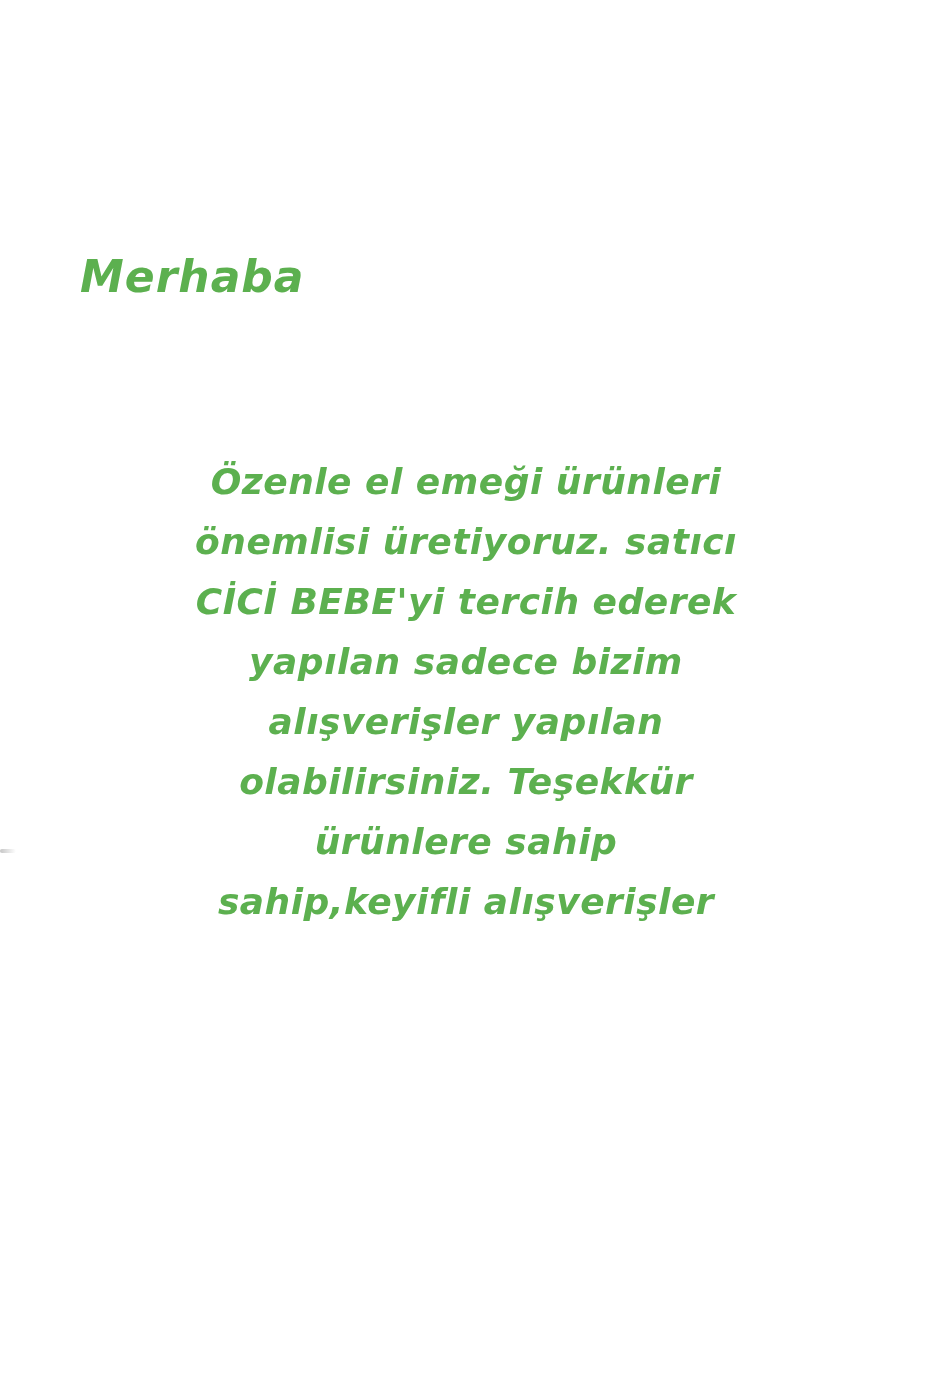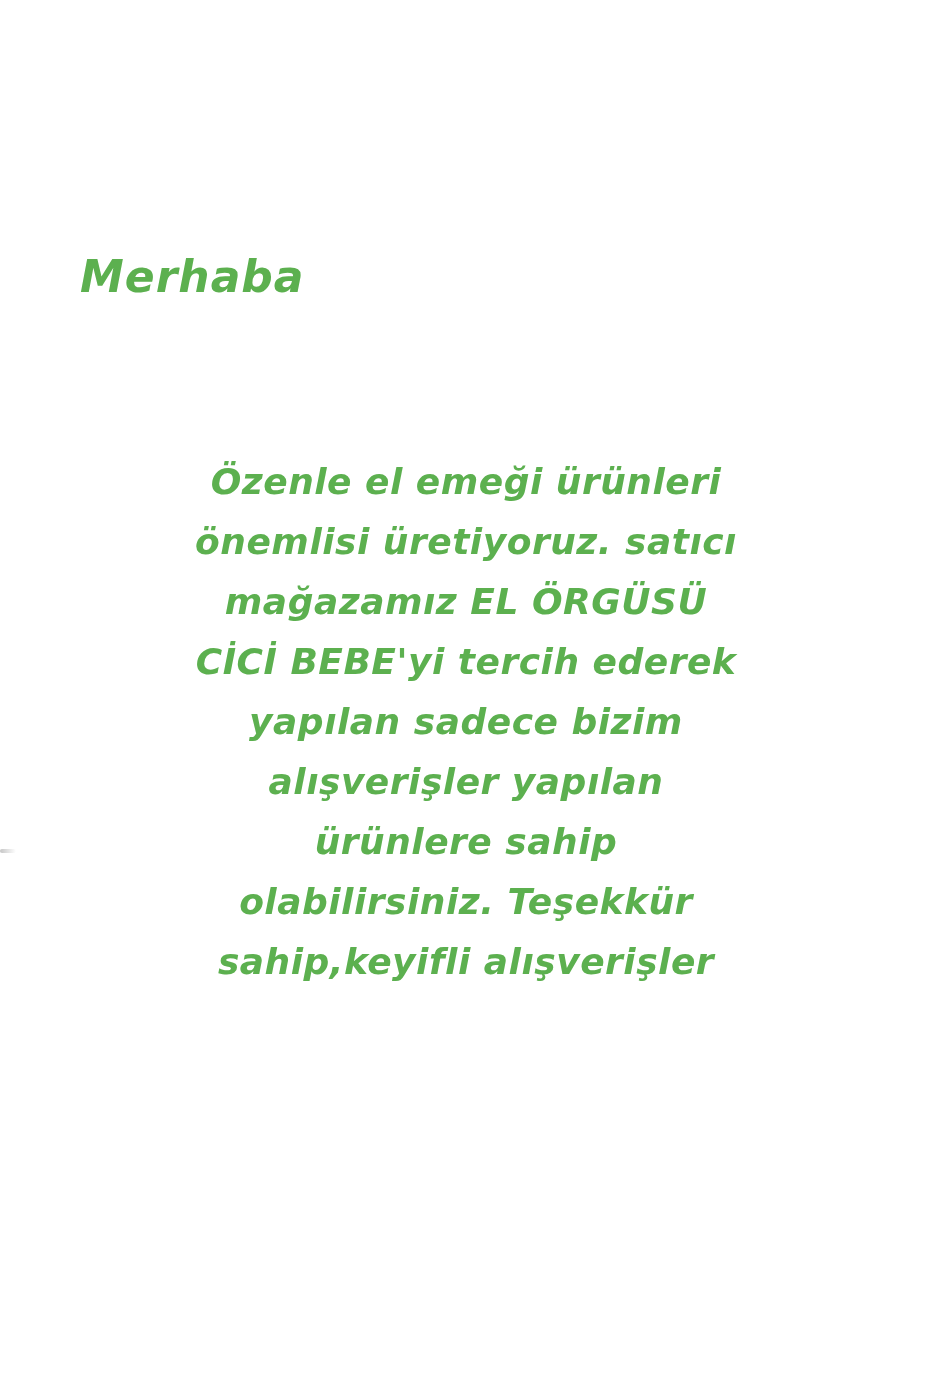--- a/index.html
+++ b/index.html
@@ -58,24 +58,23 @@
 </head>
 <body>
 
 <div class="page">
 
   <h1 class="greeting-title">Merhaba</h1>
 
   <div class="body-text">
     <span class="body-line">Özenle el emeği ürünleri</span>
     <span class="body-line">önemlisi üretiyoruz. satıcı</span>
-    <span class="body-line">mağazamız EL ÖRGÜSÜ</span>
     <span class="body-line">CİCİ BEBE'yi tercih ederek</span>
     <span class="body-line">yapılan sadece bizim</span>
     <span class="body-line">alışverişler yapılan</span>
+    <span class="body-line">olabilirsiniz. Teşekkür</span>
     <span class="body-line">ürünlere sahip</span>
-    <span class="body-line">olabilirsiniz. Teşekkür</span>
     <span class="body-line">sahip,keyifli alışverişler</span>
   </div>
 
   <div class="edge-artifact"></div>
 
 </div>
 
 </body></html>

